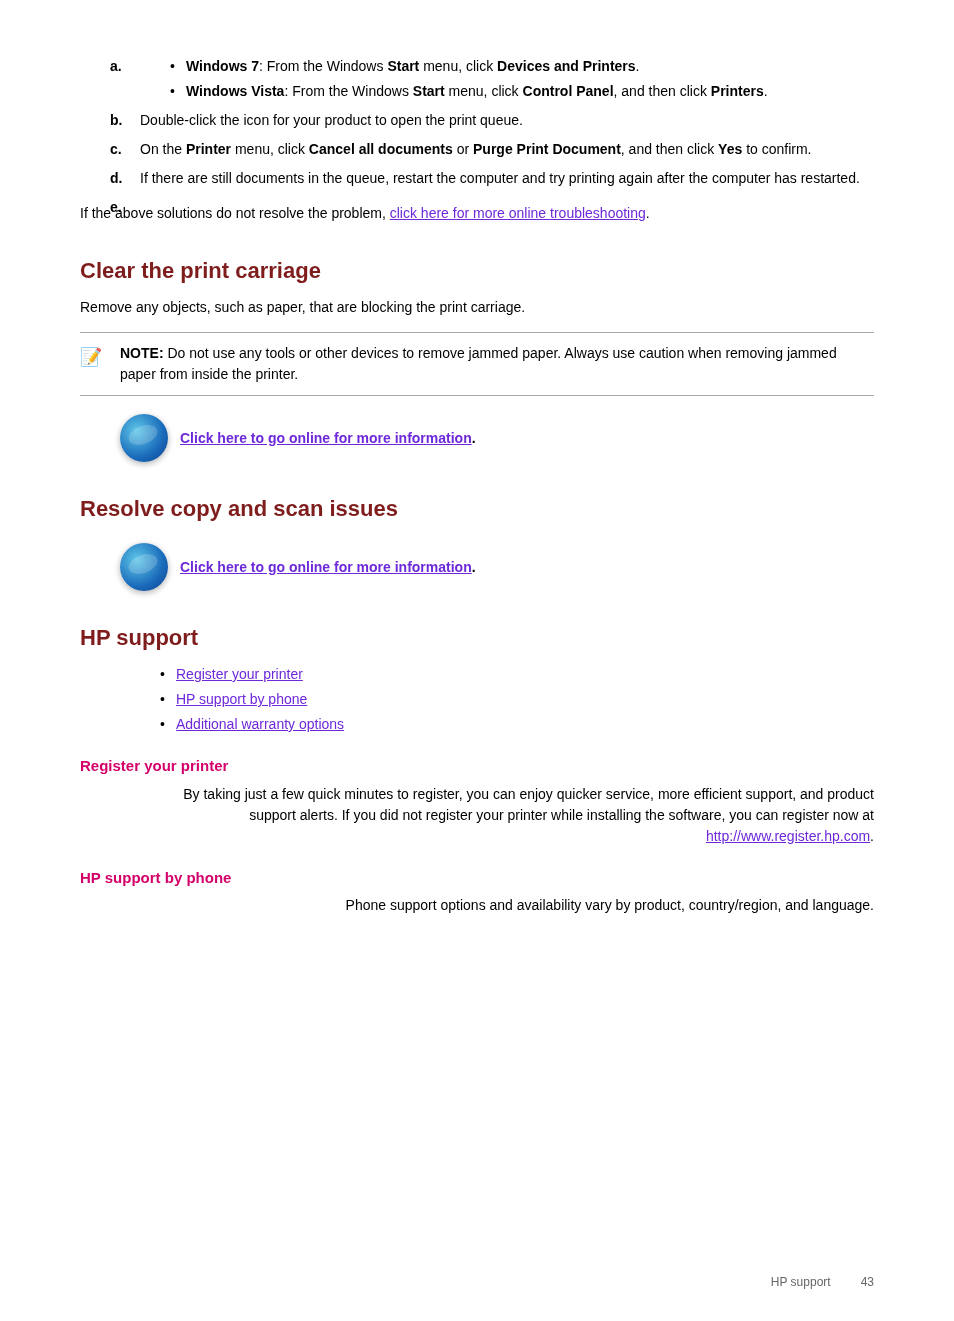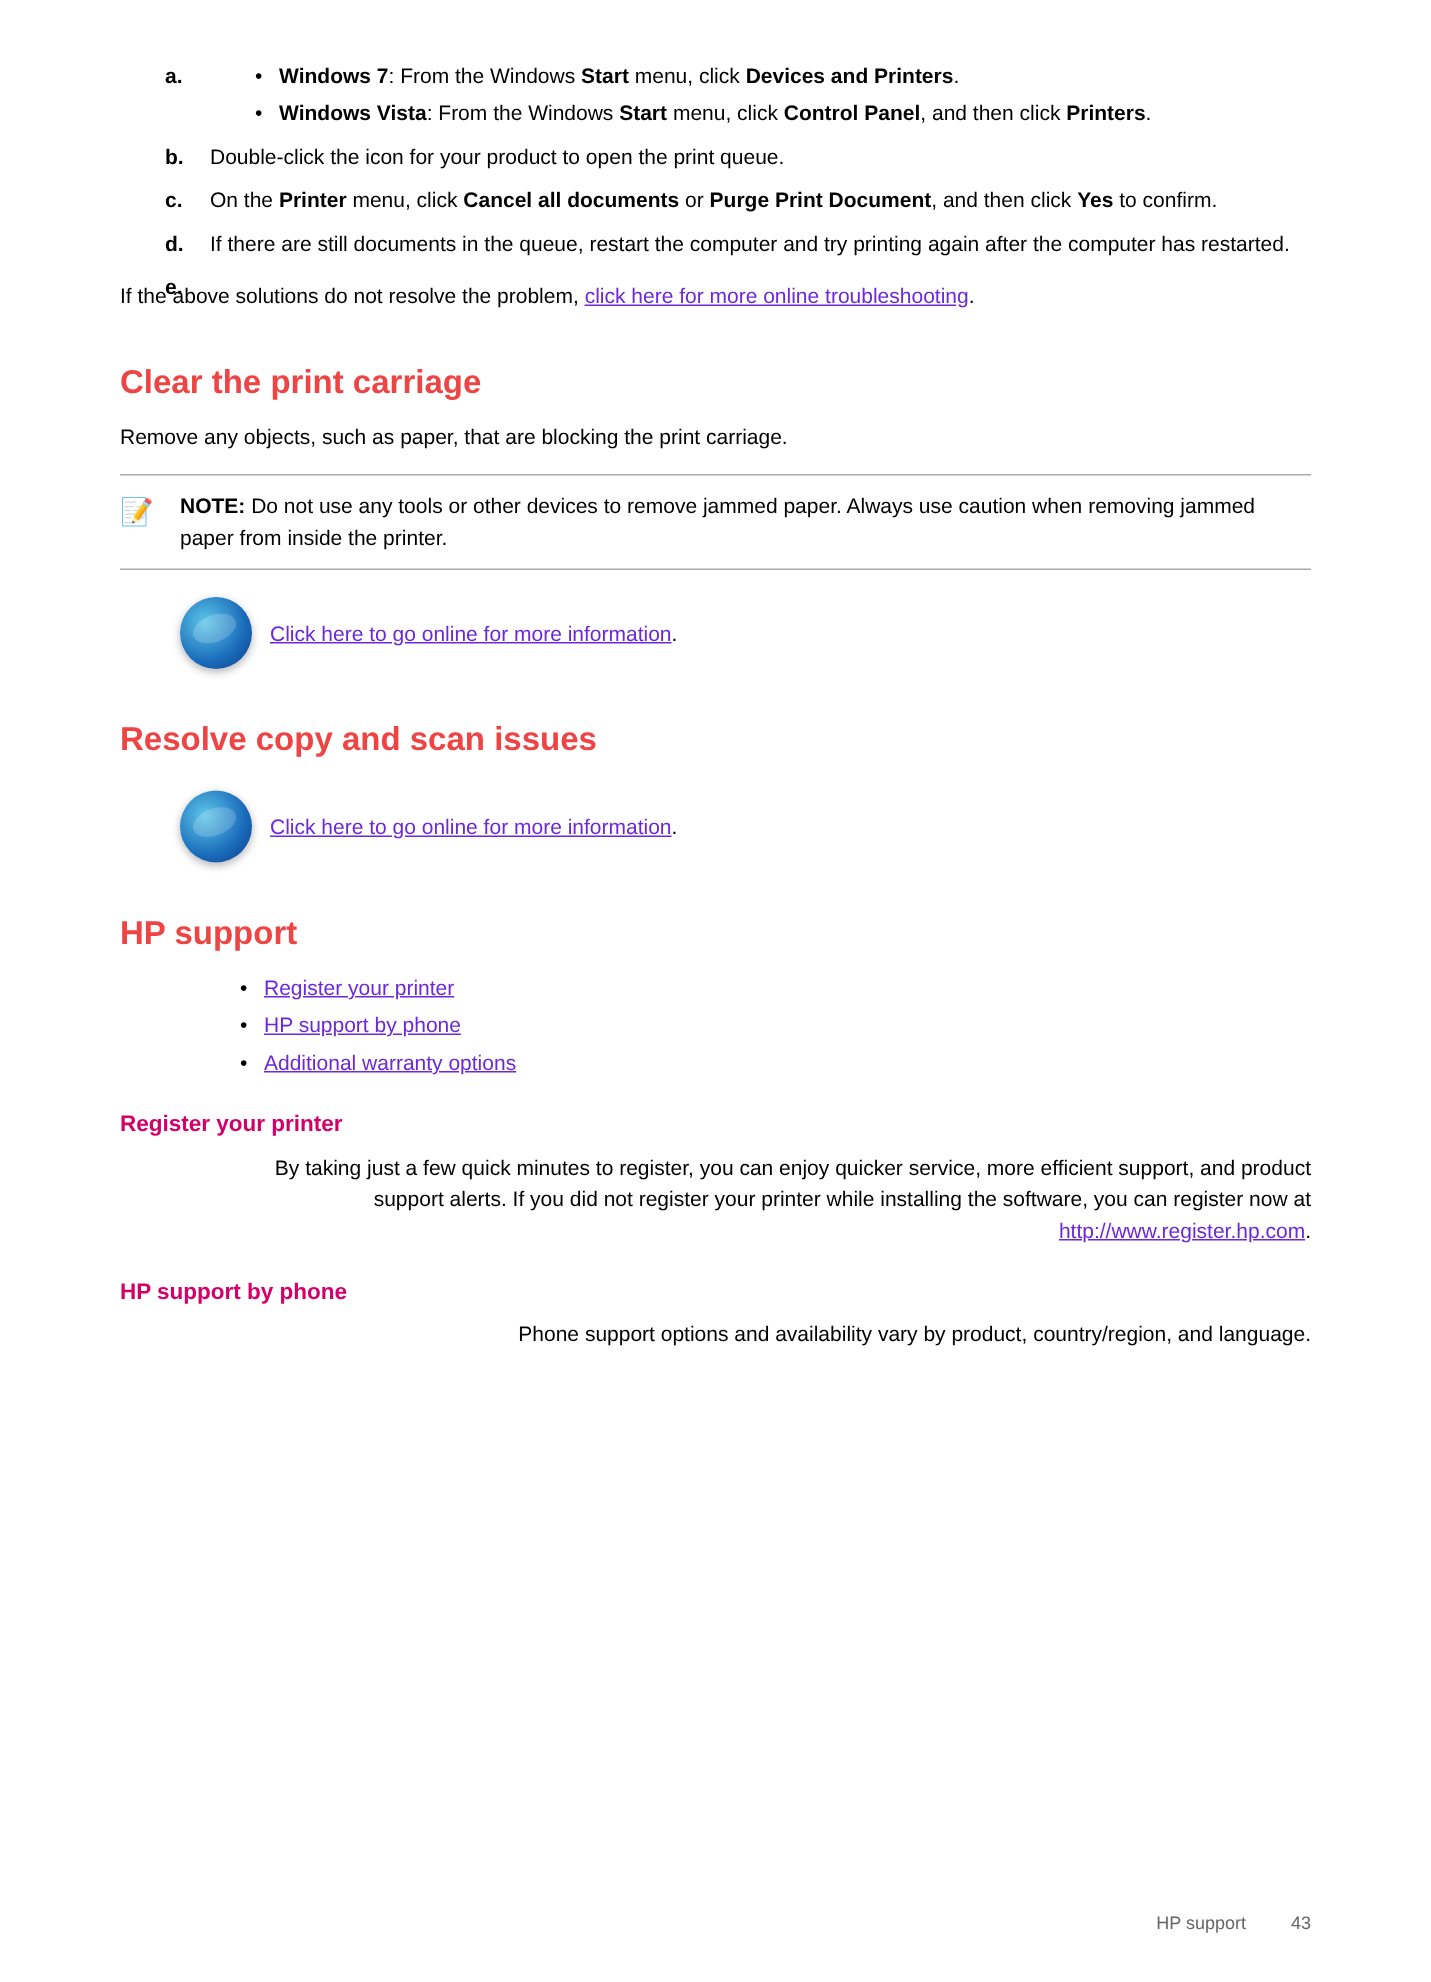--- a/index.html
+++ b/index.html
@@ -9,21 +9,21 @@
       font-size: 14px;
       color: #000;
       background: #fff;
       width: 954px;
       min-height: 1321px;
       padding: 40px 80px 60px 80px;
       line-height: 1.5;
     }
 
     .section-heading {
-      color: #ef4444;
+      color: #7f1d1d;
       font-size: 22px;
       font-weight: bold;
       margin-top: 30px;
       margin-bottom: 10px;
     }
 
     .sub-heading {
       color: #d4006a;
       font-size: 15px;
       font-weight: bold;
@@ -80,20 +80,21 @@
 
     .note-label {
       font-weight: bold;
     }
 
     .online-icon-row {
       display: flex;
       align-items: center;
       gap: 12px;
       margin: 18px 0 18px 40px;
+      font-weight: bold;
     }
 
     .globe-icon {
       width: 48px;
       height: 48px;
       border-radius: 50%;
       background: radial-gradient(circle at 35% 35%, #5ec6e8, #1a6bba 60%, #0d3d8c);
       flex-shrink: 0;
       position: relative;
       overflow: hidden;
@@ -132,21 +133,21 @@
       content: "•";
       position: absolute;
       left: 0;
     }
   </style>
 </head>
 <body>
 
 <div style="margin-bottom: 8px; margin-left: 60px; position: relative;">
   <span style="font-weight:bold; position:absolute; left:-30px;">a.</span>
-  <ul class="bullet-list" style="margin-top:0;">
+  <ul class="bullet-list" style="margin-top:16px;">
     <li><b>Windows 7</b>: From the Windows <b>Start</b> menu, click <b>Devices and Printers</b>.</li>
     <li><b>Windows Vista</b>: From the Windows <b>Start</b> menu, click <b>Control Panel</b>, and then click <b>Printers</b>.</li>
   </ul>
 </div>
 
 <div style="margin-bottom: 8px; margin-left: 60px; position: relative;">
   <span style="font-weight:bold; position:absolute; left:-30px;">b.</span>
   <span>Double-click the icon for your product to open the print queue.</span>
 </div>
 

